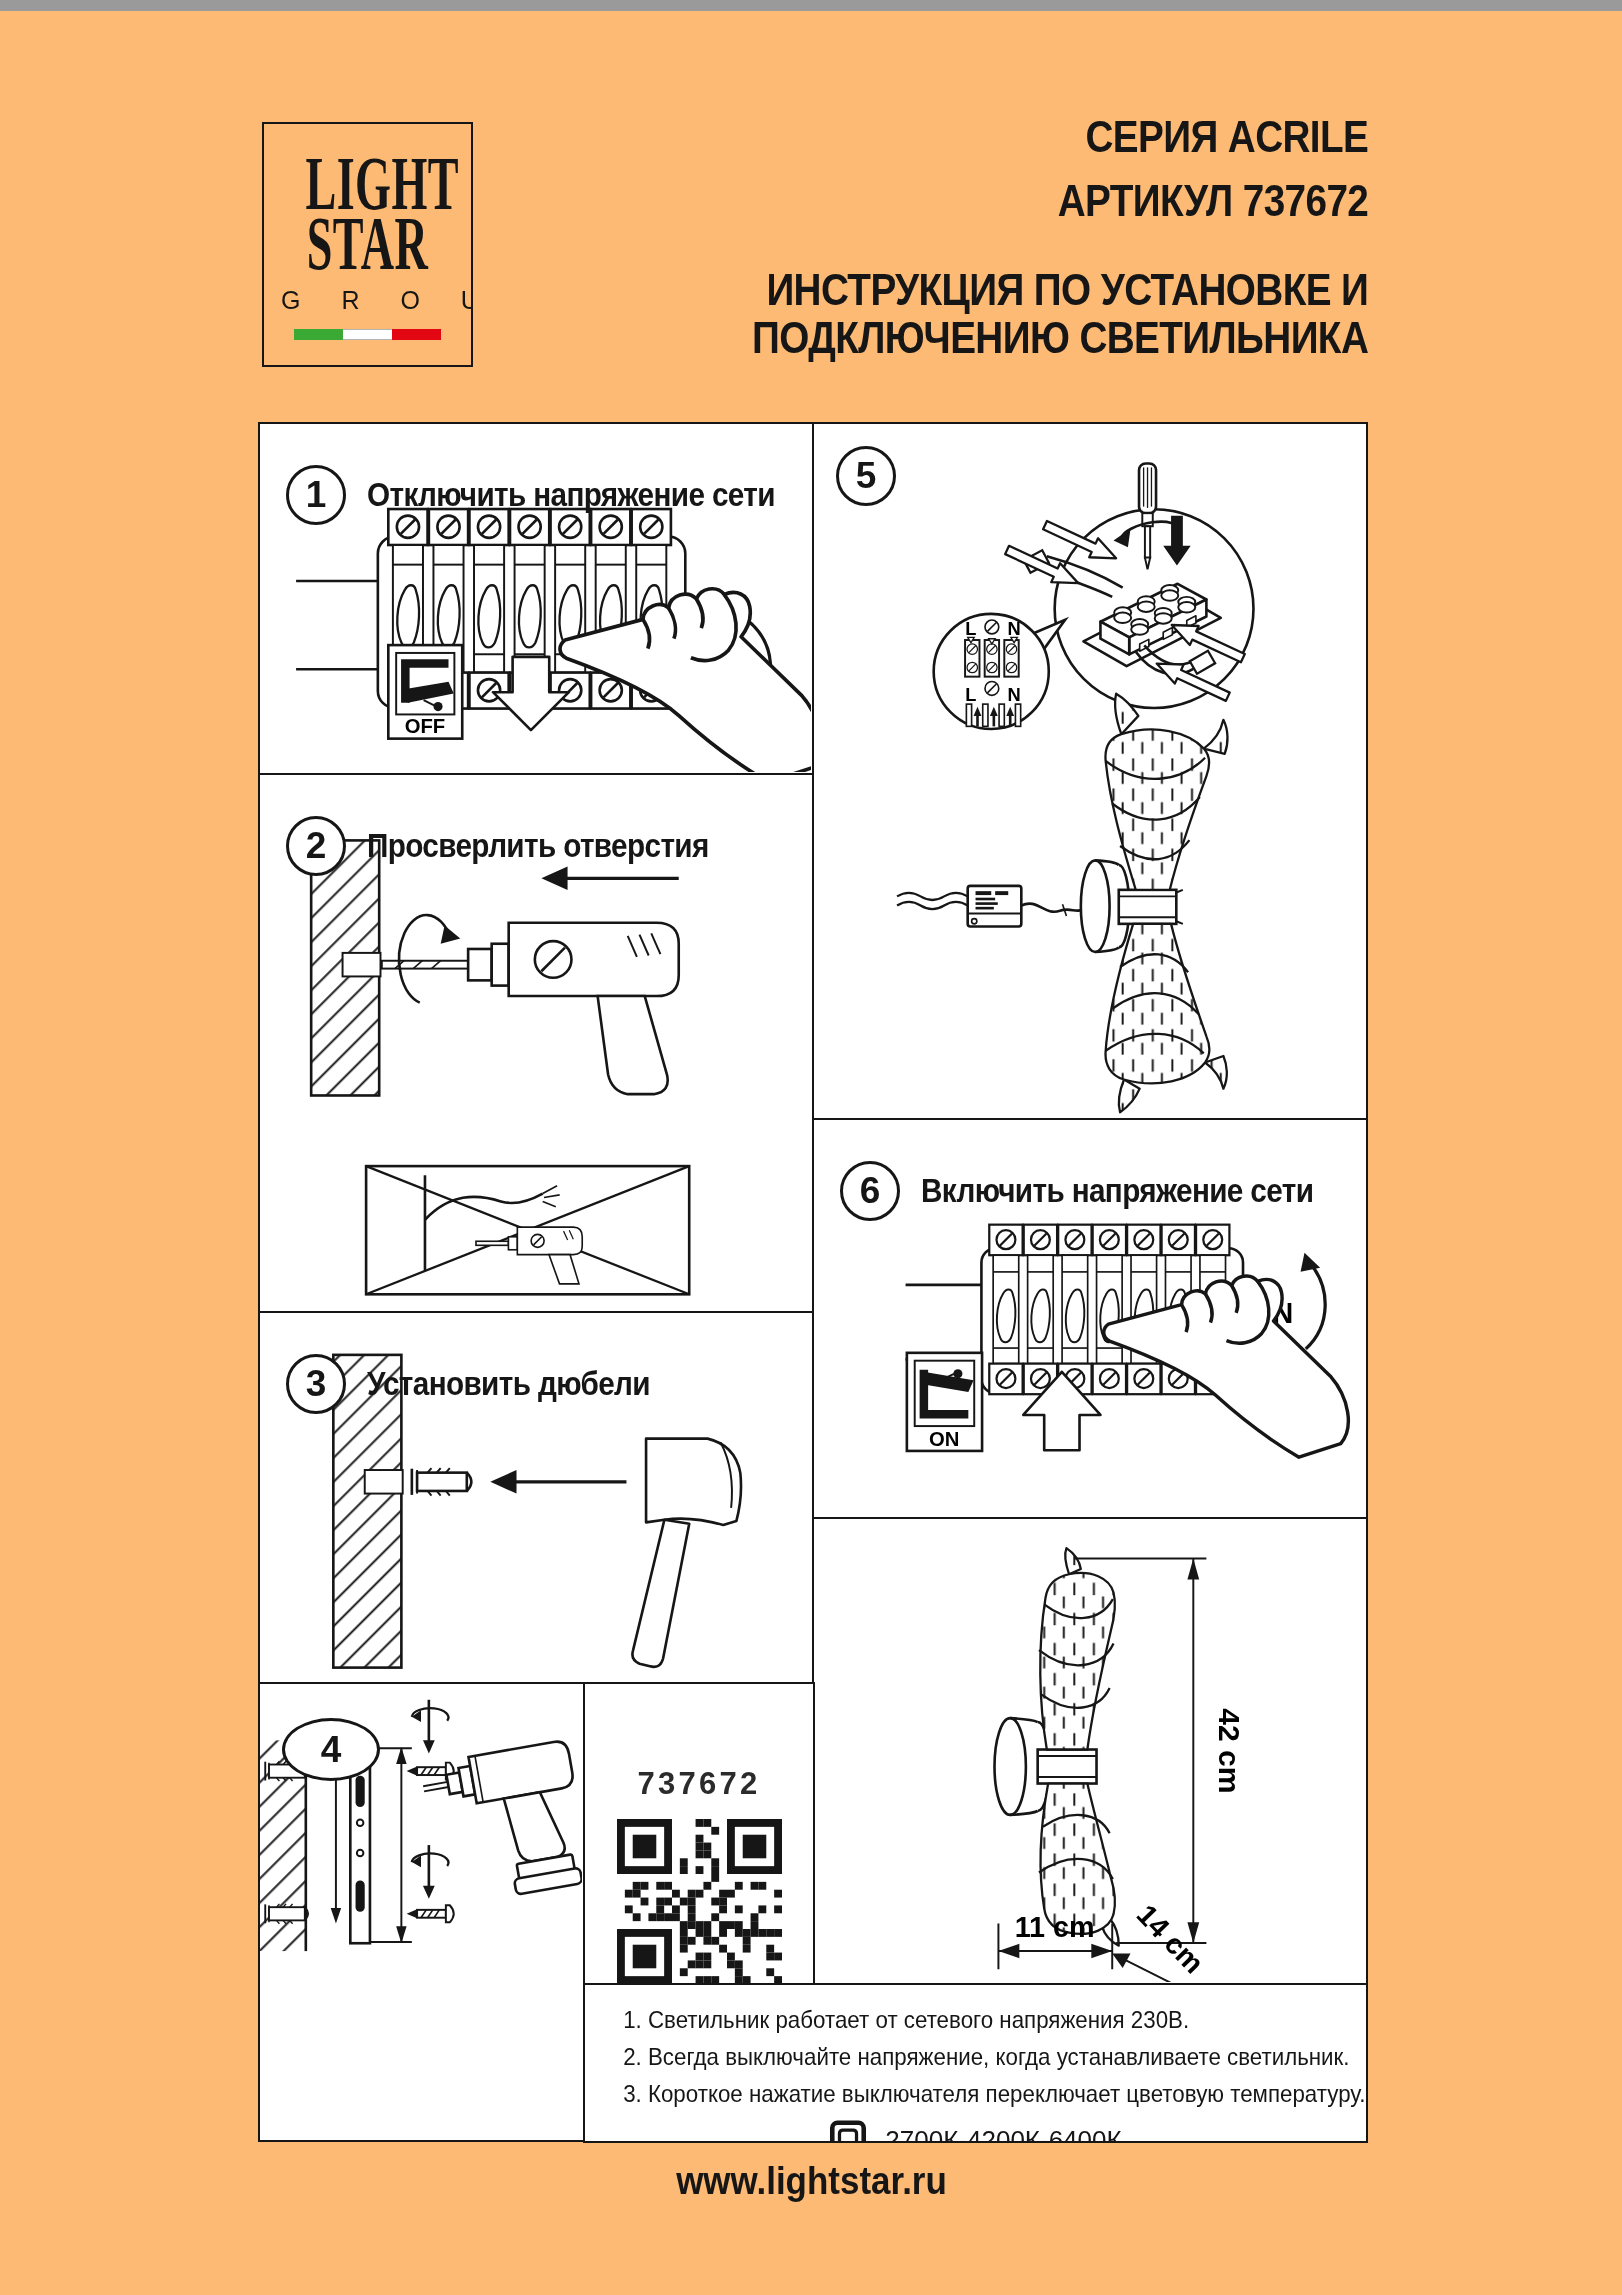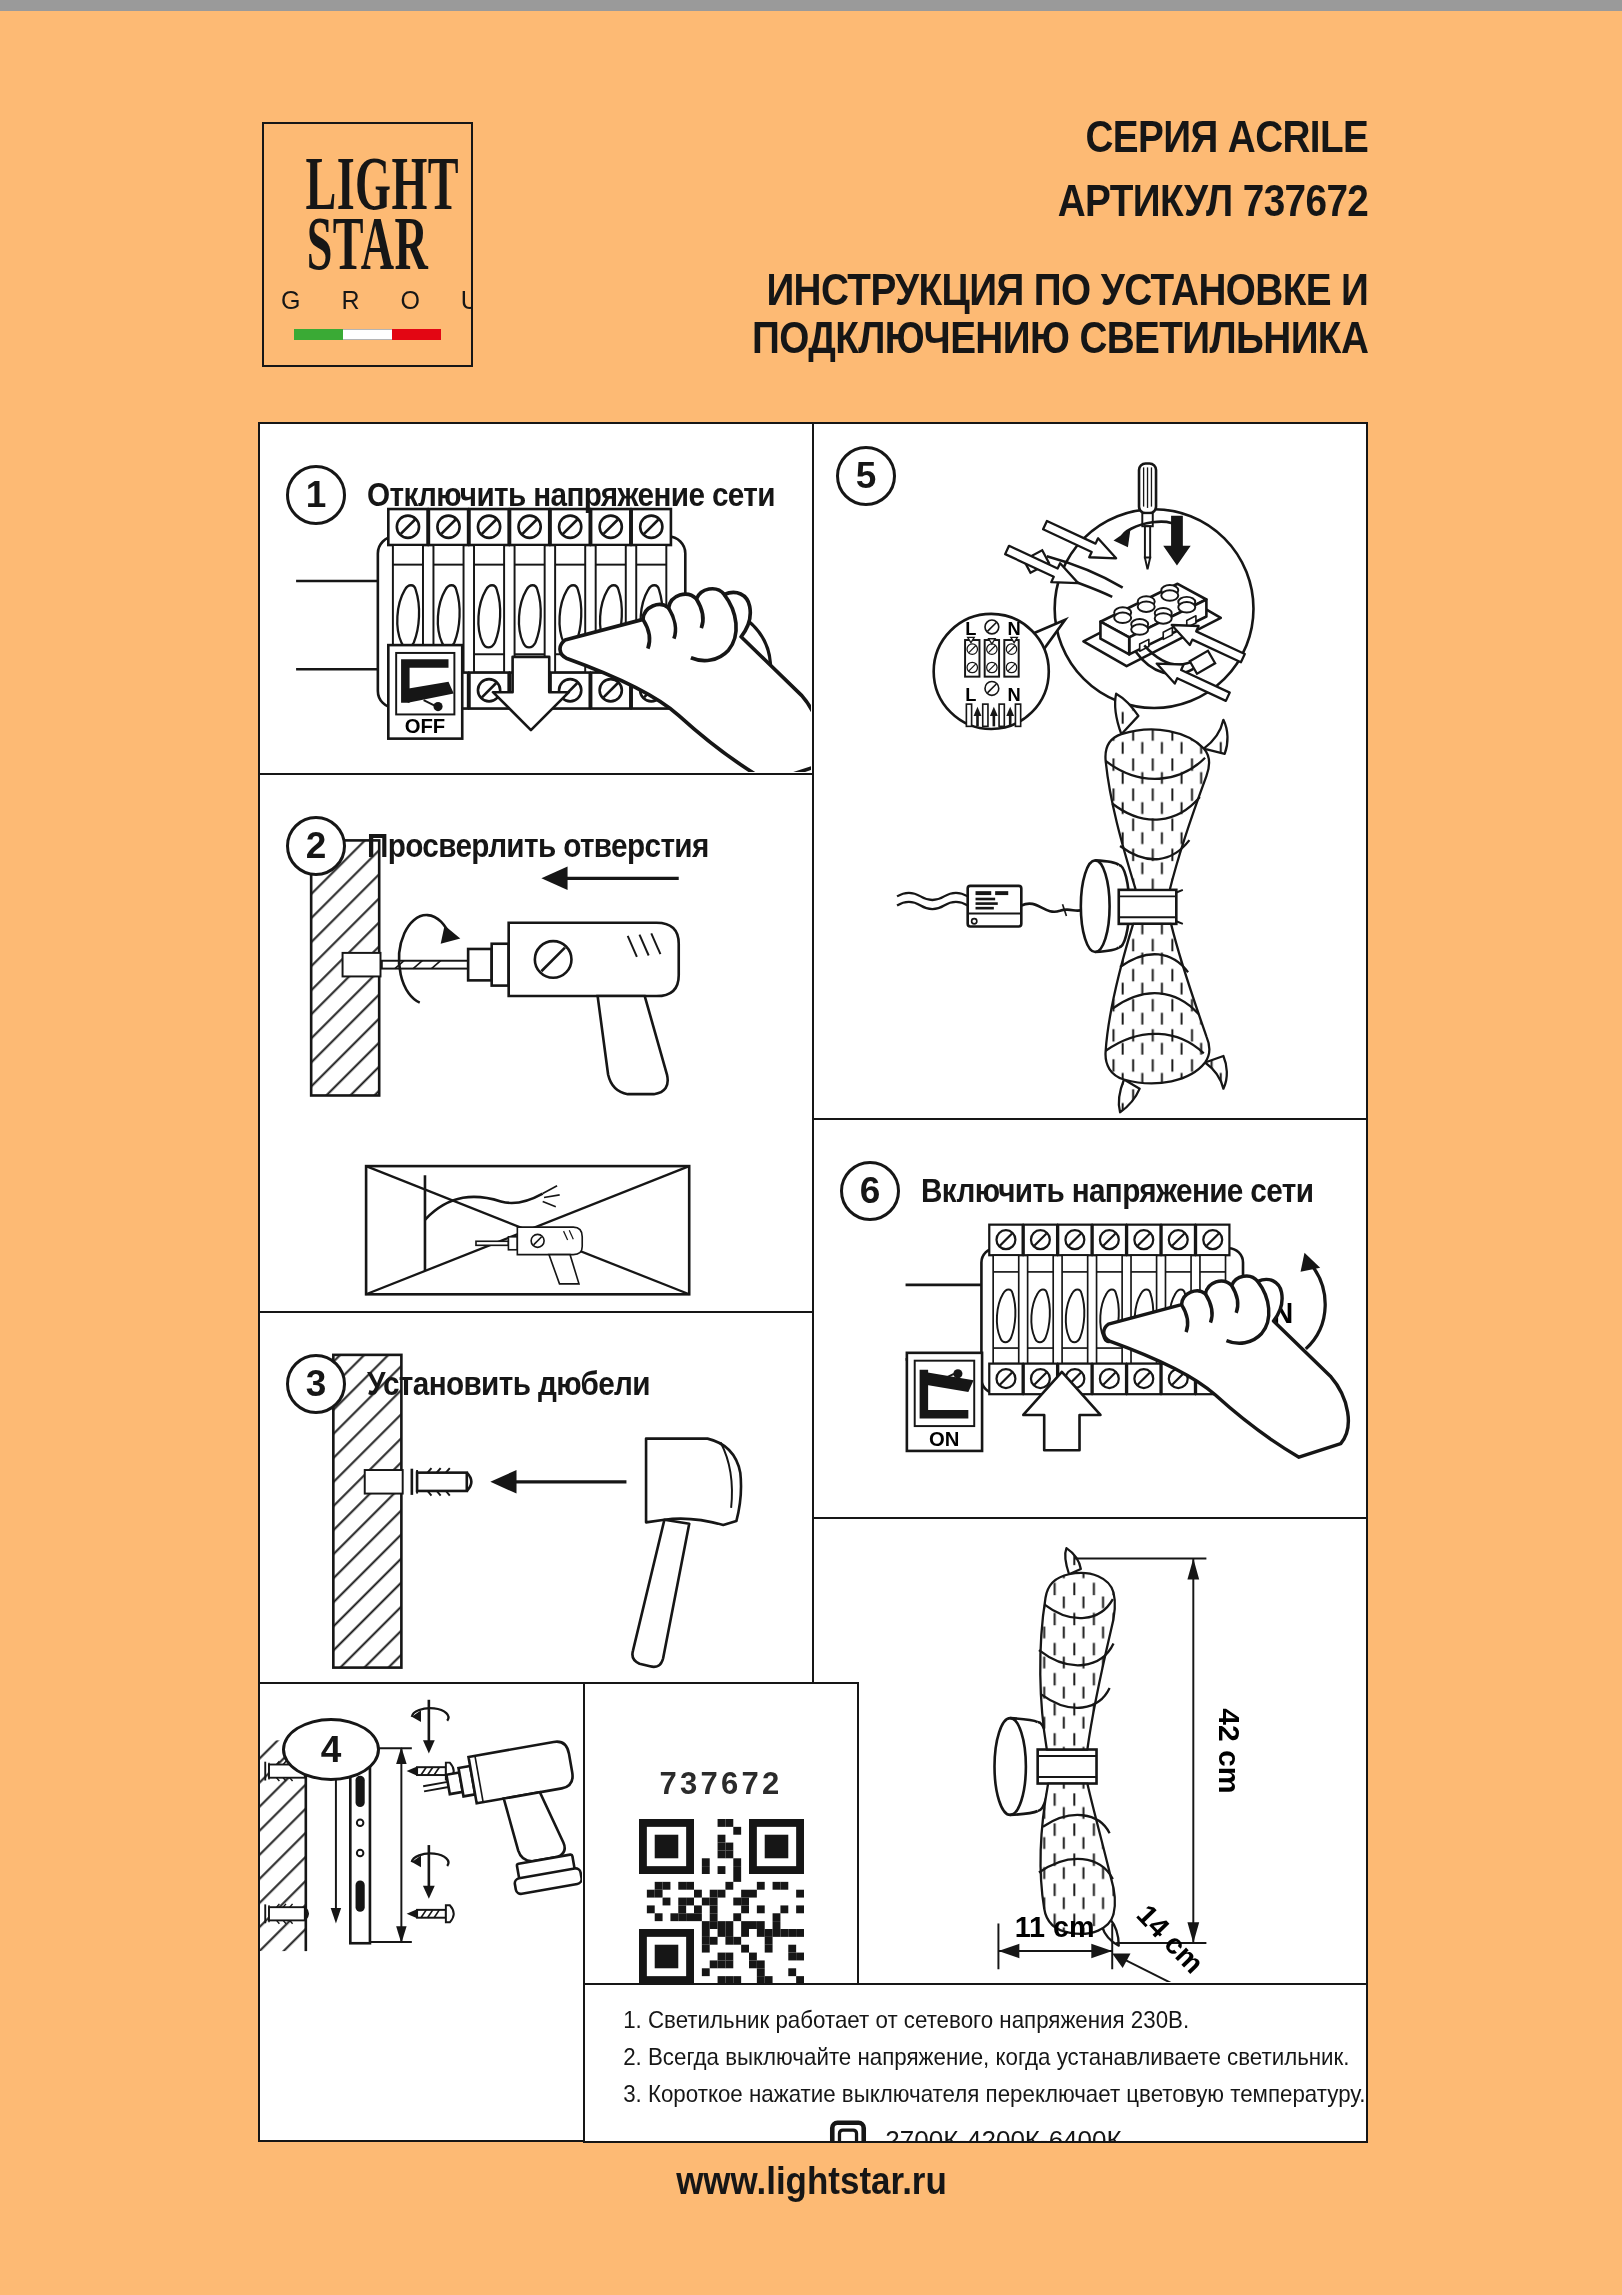--- a/index.html
+++ b/index.html
@@ -23,21 +23,21 @@
   .header .h-title{font-size:44px;line-height:48px;margin-top:42px}
   
   .panel{position:absolute;border:2.6px solid #161616;overflow:hidden;background:#fff}
   #p1{left:258px;top:411px;width:556px;height:353px}
   #p2{left:258px;top:762px;width:556px;height:541px}
   #p3{left:258px;top:1300px;width:556px;height:374px}
   #p4{left:258px;top:1671px;width:327px;height:460px}
   #p5{left:812px;top:411px;width:556px;height:698px}
   #p6{left:812px;top:1107px;width:556px;height:402px}
   #pdim{left:812px;top:1506px;width:556px;height:468px}
-  #pqr{left:583px;top:1671px;width:276px;height:303px}
+  #pqr{left:583px;top:1671px;width:232px;height:303px}
   #pnotes{left:583px;top:1972px;width:785px;height:160px}
   .psvg{position:absolute;left:0;top:0;z-index:1}
   .stephead{position:absolute;left:26px;top:41px;display:flex;align-items:center;gap:21px;z-index:2}
   .stepnum{flex:0 0 auto;width:60px;height:60px;border:3.3px solid #161616;border-radius:50%;
            display:flex;align-items:center;justify-content:center;font-size:37px;font-weight:bold;background:#fff}
   .stepnum.wide{width:98px;height:63px}
   .steptitle{font-size:33px;font-weight:bold;white-space:nowrap;letter-spacing:-0.7px;
              transform:scaleX(.9);transform-origin:left center}
   
   .qr-num{margin-top:82px;text-align:center;font-size:31px;font-weight:bold;letter-spacing:3.3px;color:#2b2b2b}

